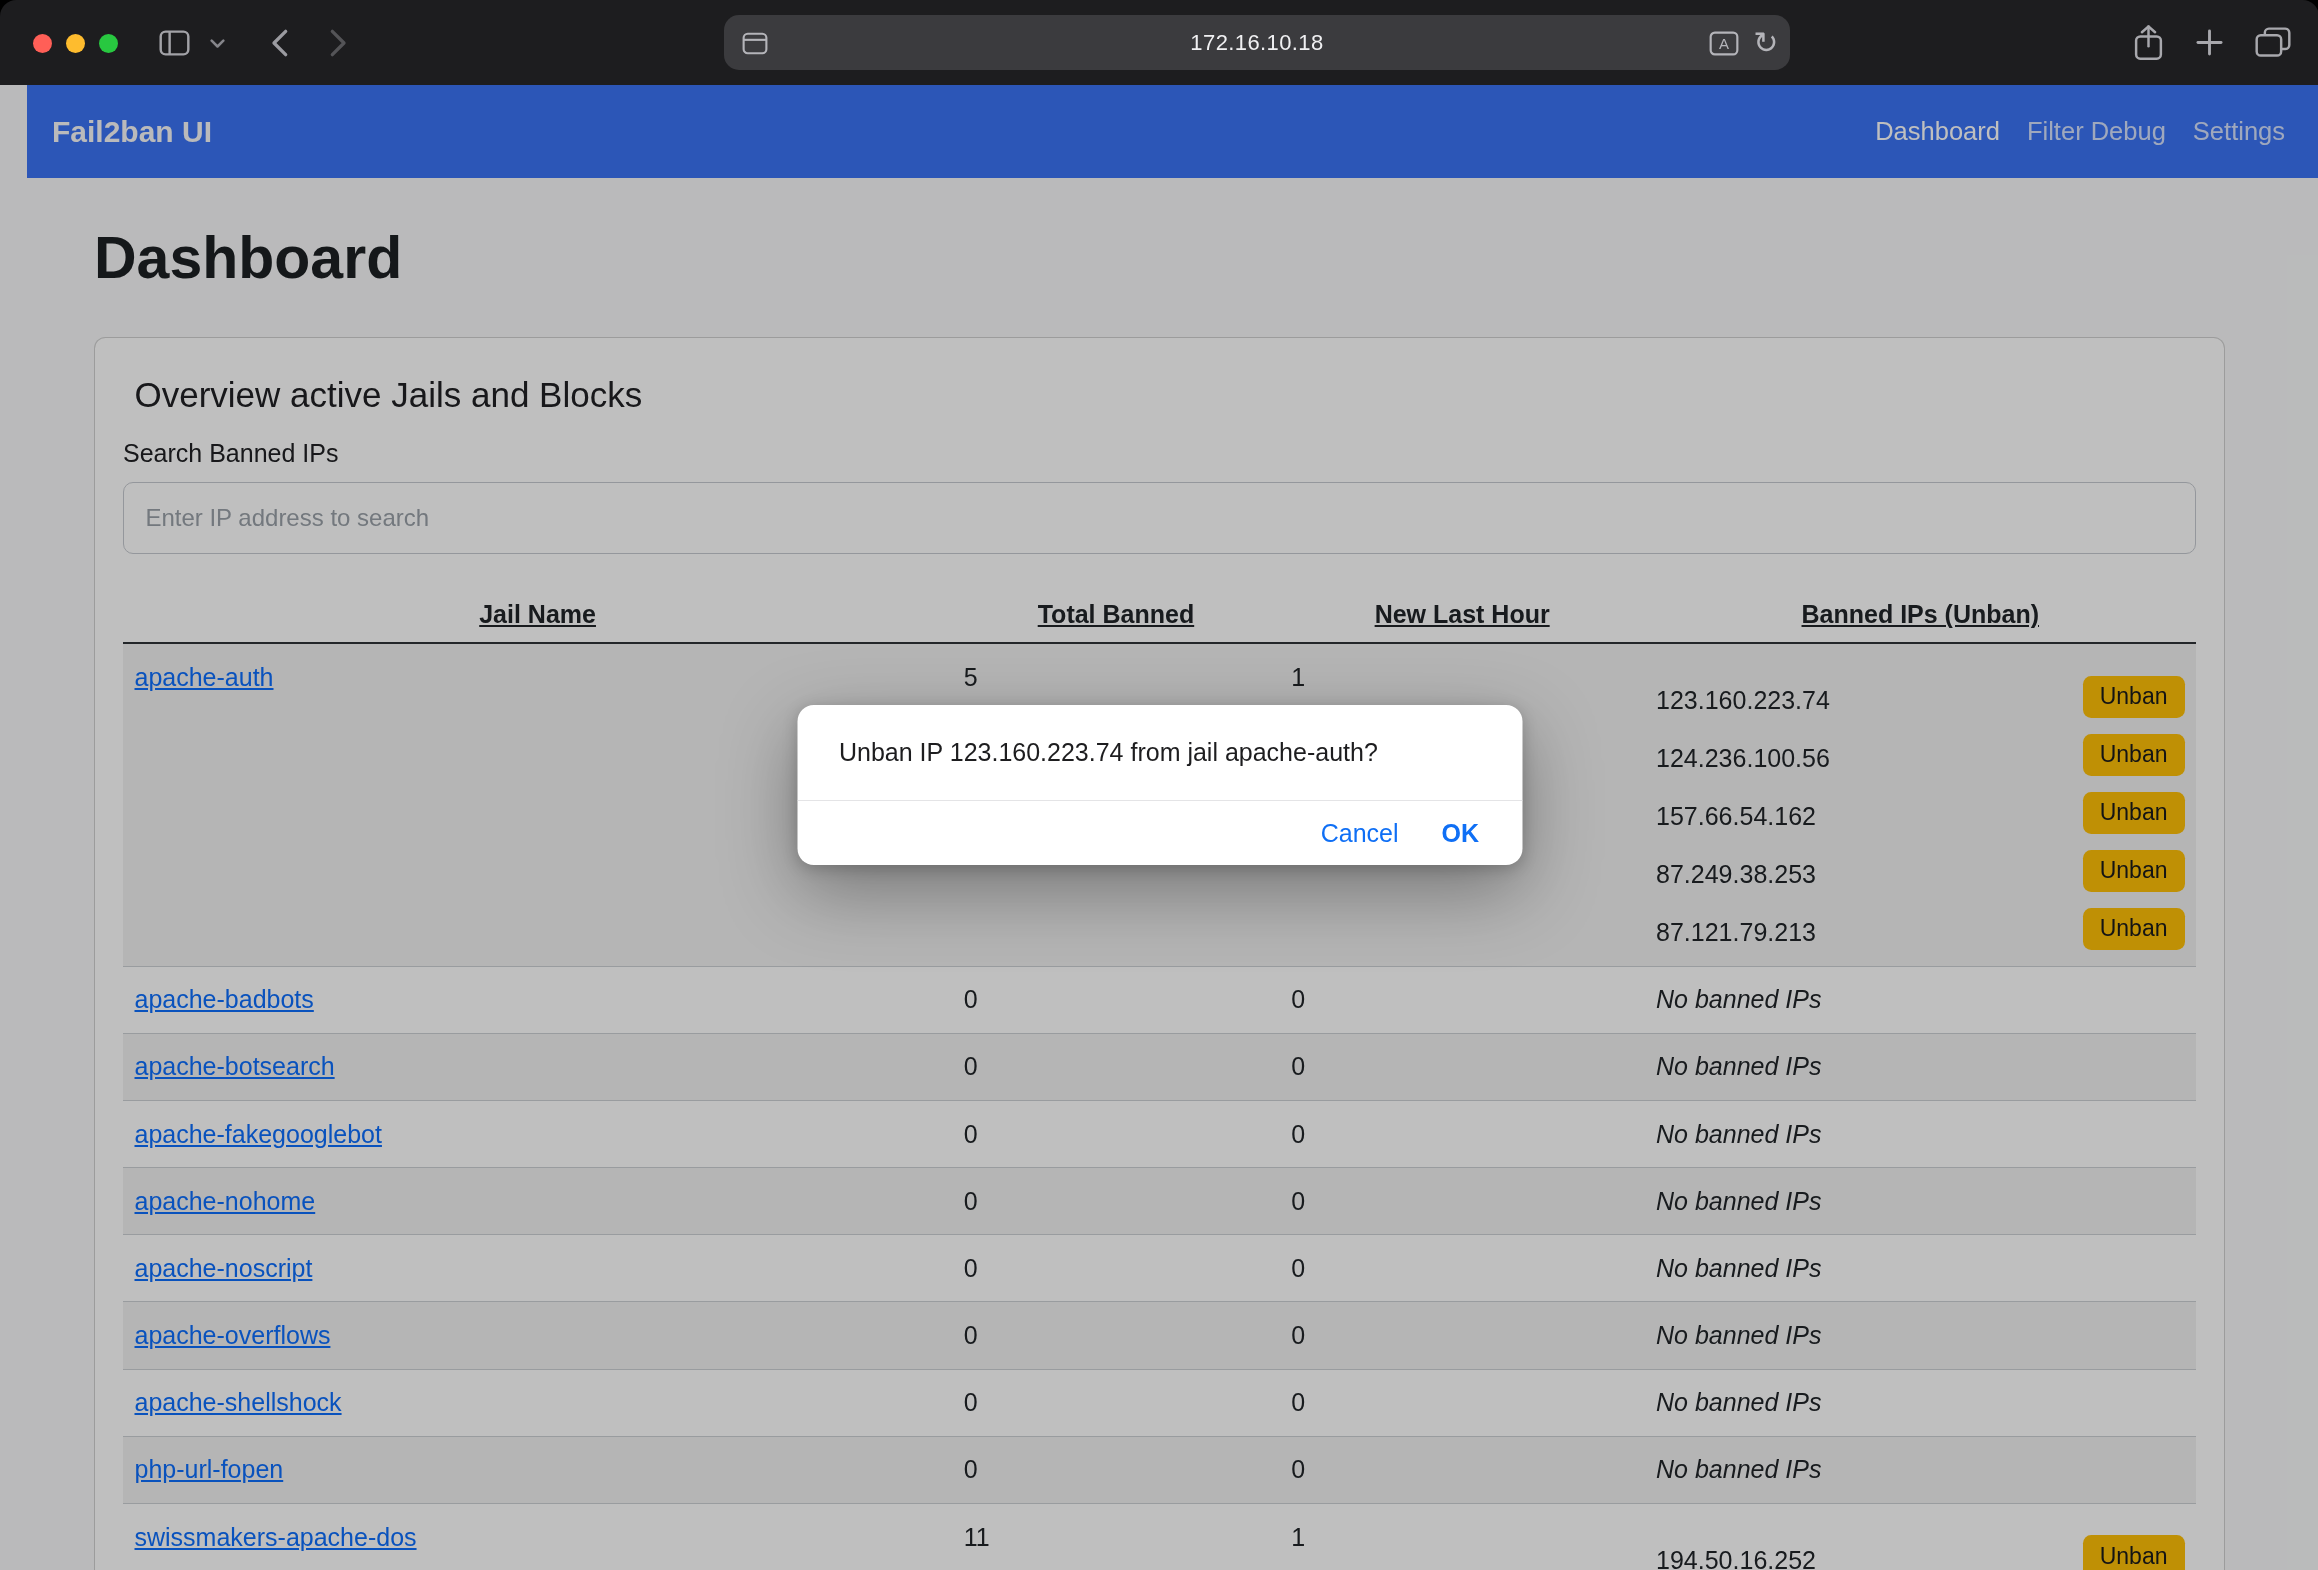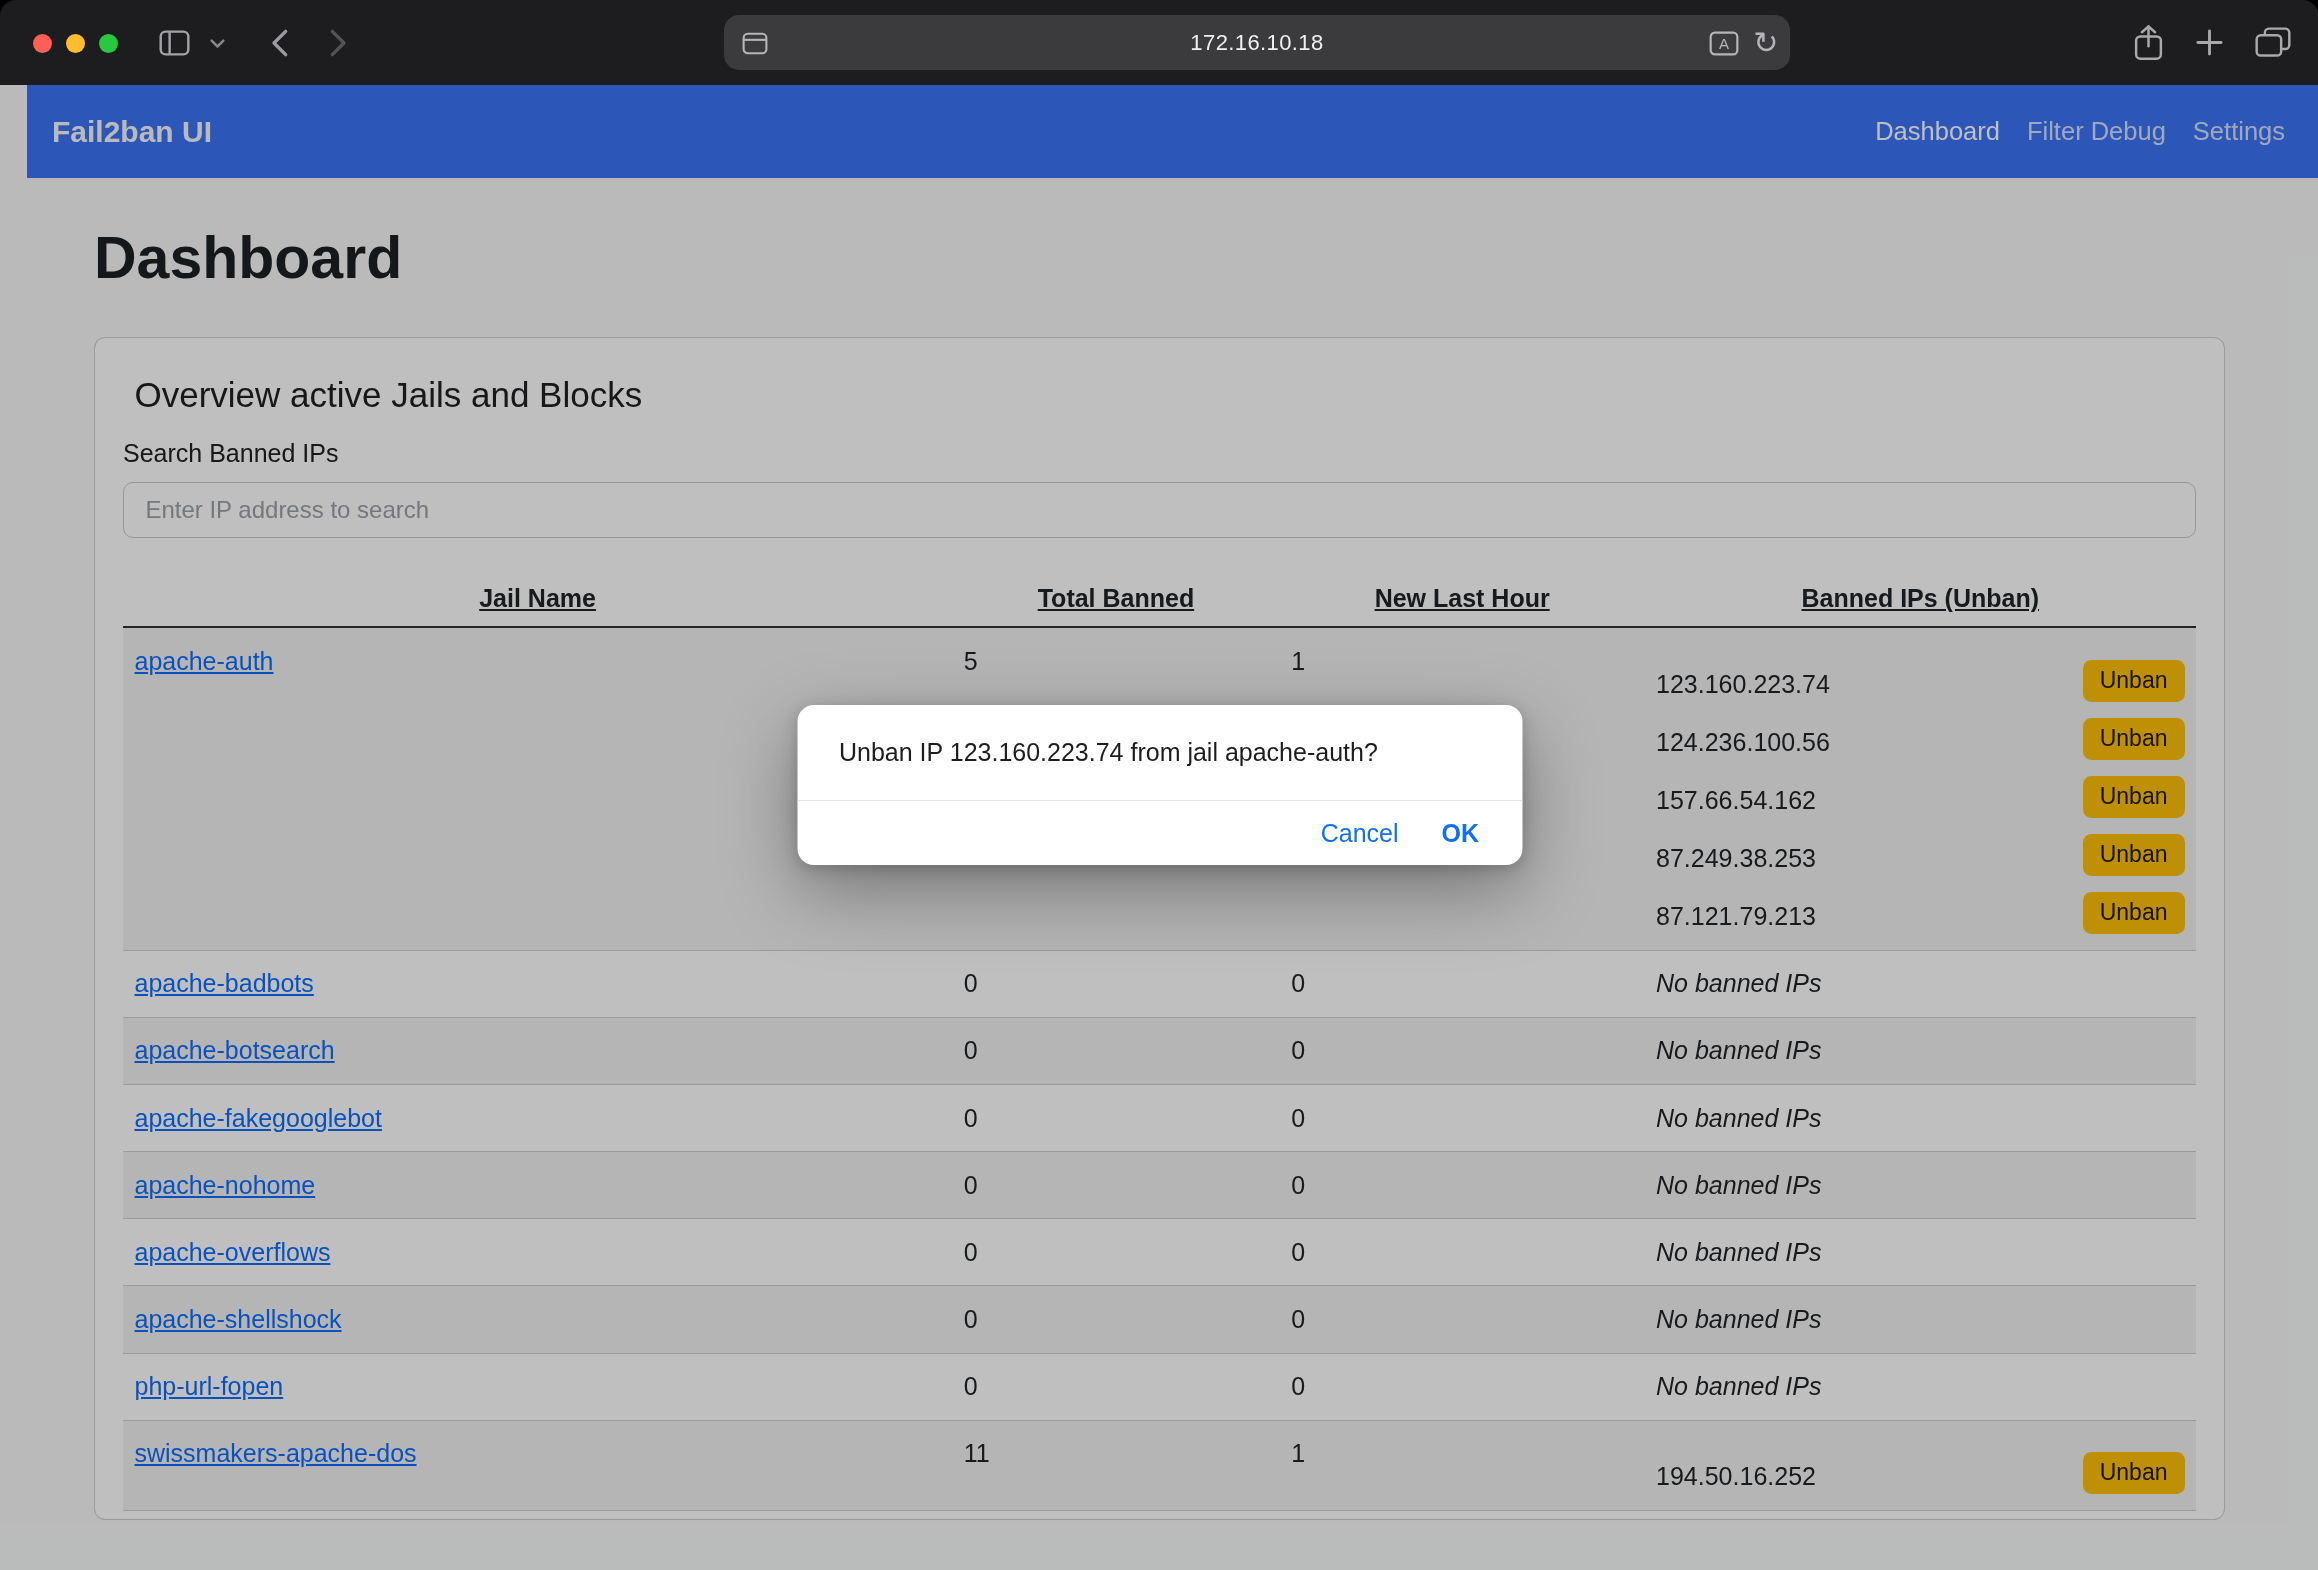--- a/index.html
+++ b/index.html
@@ -58,21 +58,21 @@
   h1.page-title { font-size: 59px; font-weight: 600; color: #1d2023; line-height: 1.15; }
 
   .card {
     margin-top: 44px; background: #ffffff;
     border: 1.6px solid rgba(0,0,0,0.18); border-radius: 11.5px;
   }
   .card-body { padding: 36px 28px 8.2px 28px; }
   .card-title { font-size: 35px; font-weight: 400; color: #202124; margin: 0 0 20px 11.5px; line-height: 1.2; }
   .search-label { display: block; font-size: 25px; color: #202124; line-height: 1.4; }
   .search-input {
-    margin-top: 11.5px; width: 100%; height: 56px; border: 1.6px solid #c6cad0; border-radius: 10px;
+    margin-top: 11.5px; width: 100%; height: 72px; border: 1.6px solid #c6cad0; border-radius: 10px;
     padding: 0 21.4px; font-size: 24px; font-family: inherit; color: #212529; background: #fff; outline: none;
   }
   .search-input::placeholder { color: #9aa1a8; }
 
   .jails-table { width: 100%; border-collapse: collapse; margin-top: 33px; color: #212529; }
   .jails-table th {
     text-align: center; font-size: 25px; font-weight: 700;
     padding: 13px 11.5px; border-bottom: 2.5px solid #2f3337; text-decoration: underline;
   }
   .jails-table th:nth-child(1) { width: 40%; }
@@ -255,20 +255,26 @@
                 <td>0</td>
                 <td><em class="no-ips">No banned IPs</em></td>
               </tr>
               <tr>
                 <td><a href="#" class="jail-link">apache-nohome</a></td>
                 <td>0</td>
                 <td>0</td>
                 <td><em class="no-ips">No banned IPs</em></td>
               </tr>
               <tr>
+                <td><a href="#" class="jail-link">apache-noscript</a></td>
+                <td>0</td>
+                <td>0</td>
+                <td><em class="no-ips">No banned IPs</em></td>
+              </tr>
+              <tr>
                 <td><a href="#" class="jail-link">apache-overflows</a></td>
                 <td>0</td>
                 <td>0</td>
                 <td><em class="no-ips">No banned IPs</em></td>
               </tr>
               <tr>
                 <td><a href="#" class="jail-link">apache-shellshock</a></td>
                 <td>0</td>
                 <td>0</td>
                 <td><em class="no-ips">No banned IPs</em></td>

